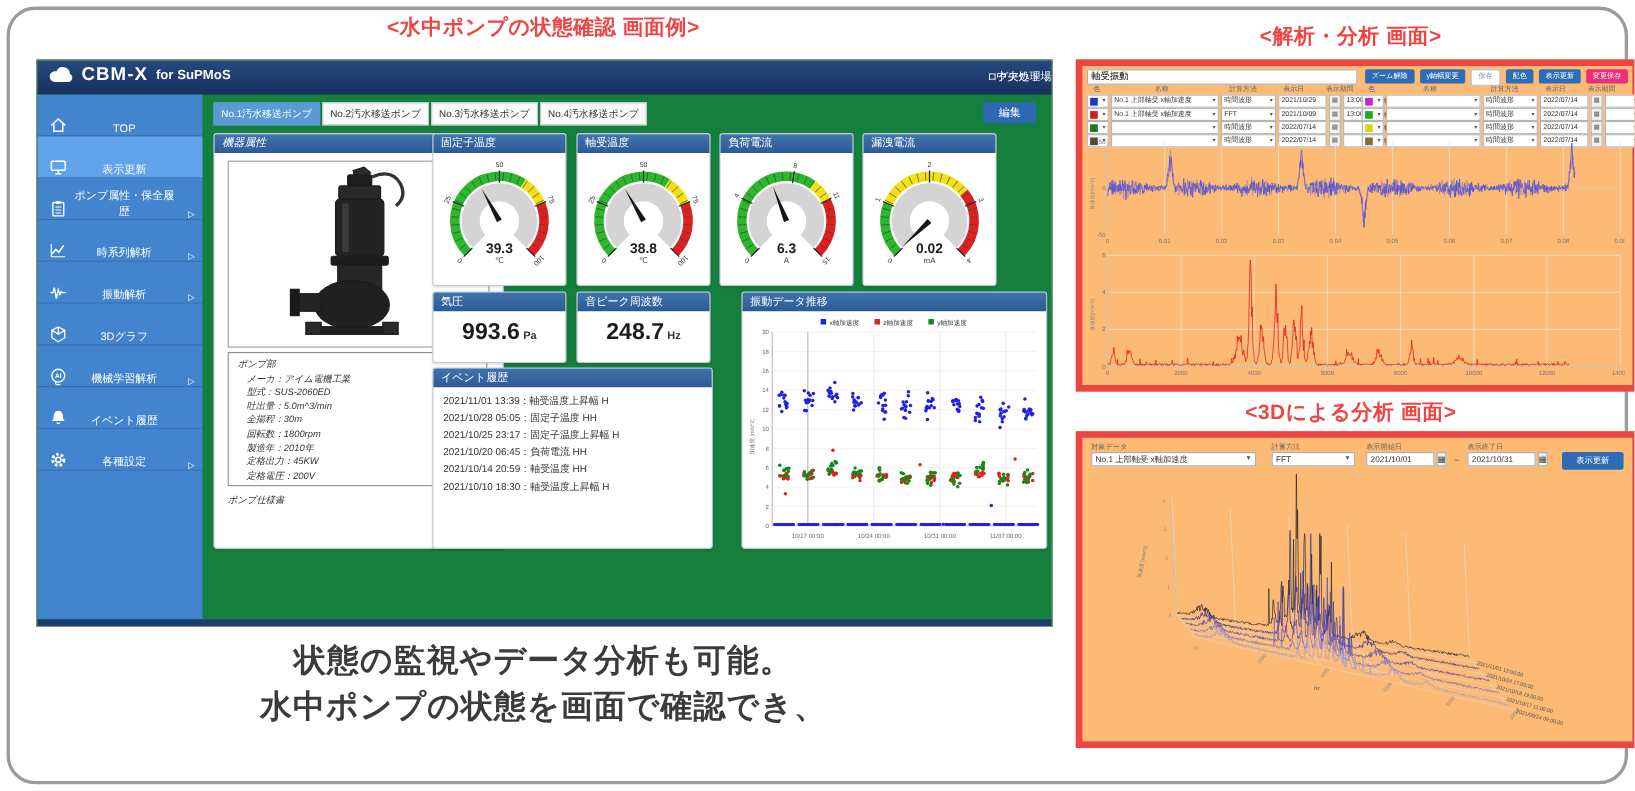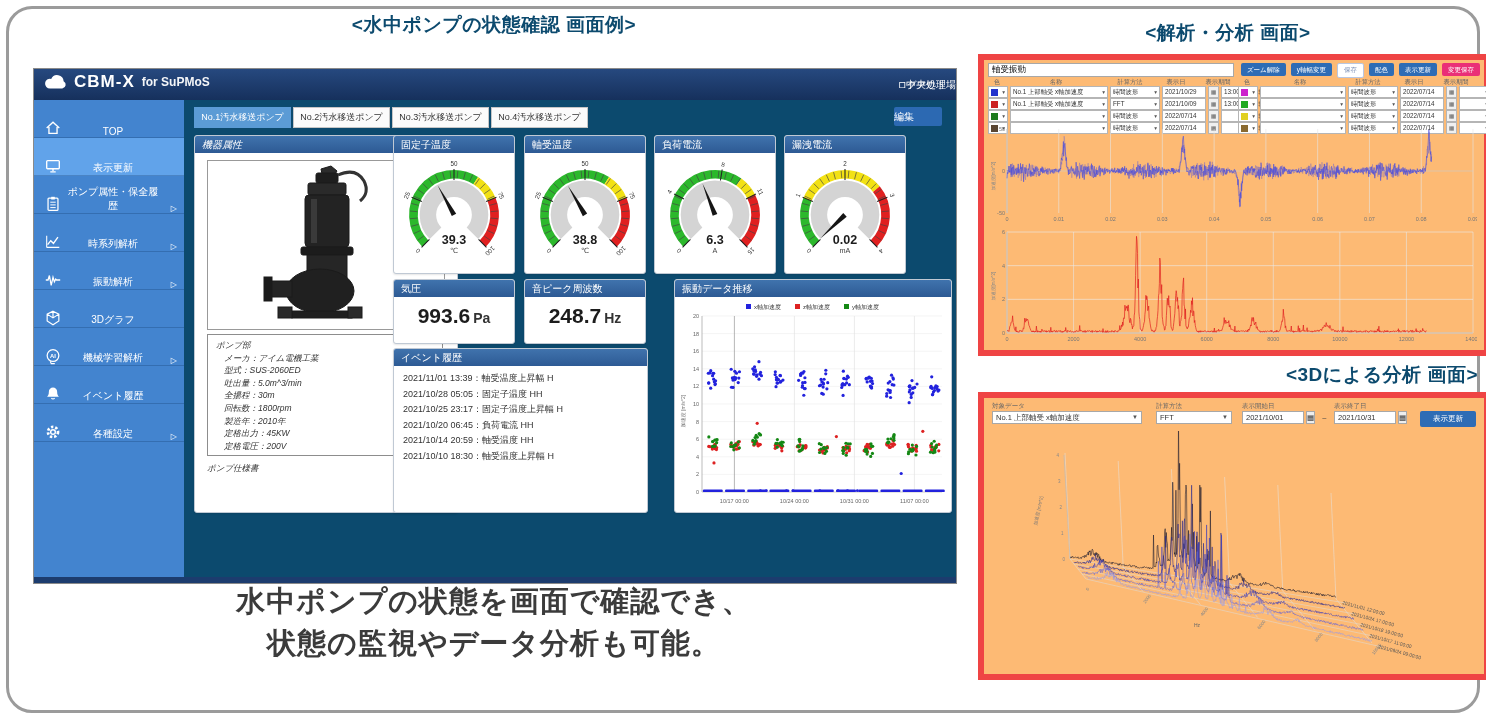--- a/index.html
+++ b/index.html
@@ -1,47 +1,47 @@
 <!DOCTYPE html>
 <html><head>
 <meta charset="utf-8">
 <style>
   html,body{margin:0;padding:0;background:#fff;font-family:"Liberation Sans","DejaVu Sans",sans-serif;}
   #stage{position:relative;width:1486px;height:719px;background:#fff;overflow:hidden;}
   .frame{position:absolute;left:6px;top:6px;right:6px;bottom:6px;border:3px solid #9b9b9b;border-radius:26px;}
-  .sec-title{position:absolute;font-size:19px;font-weight:bold;color:#0c4a6e;text-align:center;letter-spacing:.5px;}
+  .sec-title{position:absolute;font-size:19px;font-weight:bold;color:#ef4444;text-align:center;letter-spacing:.5px;}
   
-  .app{position:absolute;left:33px;top:68px;width:922px;height:514px;border:1px solid #8a8a8a;background:#0c4a6e;overflow:hidden;}
+  .app{position:absolute;left:33px;top:54px;width:922px;height:514px;border:1px solid #8a8a8a;background:#15803d;overflow:hidden;}
   .app-header{position:absolute;left:0;top:0;right:0;height:31px;background:linear-gradient(180deg,#26497f,#16305c);}
   .logo{position:absolute;left:8px;top:3px;display:flex;align-items:center;color:#fff;}
   .logo-main{font-size:17px;font-weight:800;letter-spacing:1px;margin-left:6px;}
   .logo-suffix{font-size:12px;margin-left:7px;font-weight:600;opacity:.95;}
   .hdr-center{position:absolute;left:150px;width:772px;top:0;height:48px;line-height:31px;text-align:right;color:#fff;font-size:10px;}
   .hdr-logout{position:absolute;right:10px;top:0;height:31px;line-height:31px;color:#fff;font-size:9.5px;}
   .sidebar{position:absolute;left:0;top:31px;width:150px;bottom:6px;background:#4384cf;}
   .side-item{position:relative;height:37px;display:flex;align-items:flex-end;border-bottom:1px solid rgba(16,54,102,.28);}
   .side-item.active{background:#61a3ea;}
   .side-icon{position:absolute;left:10px;width:18px;height:18px;}
   .side-label{flex:1;text-align:center;color:#fff;font-size:10px;padding:0 22px 0 30px;}
   .side-arrow{position:absolute;right:7px;color:#fff;font-size:8px;}
   .app-bottom{position:absolute;left:0;right:0;bottom:0;height:6px;background:#1c3c6e;}
   .content{position:absolute;left:150px;top:31px;right:0;bottom:6px;}
   .tabs{position:absolute;left:10px;top:7px;display:flex;gap:2px;}
   .tab{width:95px;height:19px;line-height:19px;text-align:center;font-size:9px;background:#fbfbfb;border:1px solid #c6c6c6;color:#333;}
   .tab.active{background:#5b9bd5;border-color:#5b9bd5;color:#fff;}
-  .btn-edit{position:absolute;right:14px;top:7px;width:48px;height:19px;line-height:19px;text-align:left;background:#2c69b2;color:#fff;font-size:10px;border-radius:2px;}
+  .btn-edit{position:absolute;right:14px;top:7px;width:48px;height:19px;line-height:19px;text-align:center;background:#2c69b2;color:#fff;font-size:10px;border-radius:2px;}
   .panel{position:absolute;background:#fff;border:1px solid #c0c9d4;border-radius:3px;box-shadow:0 1px 2px rgba(0,0,0,.10);}
   .panel-h{height:17px;line-height:17px;background:linear-gradient(180deg,#4073ad,#2d5a94);color:#fff;font-size:10px;padding:0 7px;border-radius:2px 2px 0 0;white-space:nowrap;overflow:hidden;}
   .imgbox{position:absolute;left:12px;top:24px;width:236px;height:168px;border:1px solid #999;background:#fff;}
   .specbox{position:absolute;left:12px;top:198px;width:236px;height:122px;border:1px solid #8d8d8d;font-size:8.5px;color:#333;line-height:12.6px;padding:4px 0 0 8px;box-sizing:border-box;}
   .specbox .ind{padding-left:8px;}
   .speclink{position:absolute;left:12px;top:327px;font-size:8.5px;color:#333;}
   .bigval{position:absolute;left:0;right:0;top:24px;text-align:center;}
   .bigval .num{font-size:21px;font-weight:bold;color:#1c1c1c;}
-  .bigval .unit{font-size:14px;font-weight:bold;color:#333;margin-left:3px;}
+  .bigval .unit{font-size:10px;font-weight:bold;color:#333;margin-left:3px;}
   .events-list{margin:0;padding:5px 9px;list-style:none;font-size:9px;color:#333;line-height:15.6px;}
   
   .rpanel{position:absolute;border:6px solid #ef4444;background:#fdba74;}
   .ainput{position:absolute;left:4px;top:3px;width:238px;height:12px;border:1px solid #a8a8a8;font-size:8.5px;padding:0 3px;font-family:inherit;}
   .abtns{position:absolute;right:4px;top:3px;display:flex;gap:5px;}
   .abtn{height:13px;line-height:13px;padding:0 6px;font-size:6.5px;border-radius:2px;background:#2e6cb5;color:#fff;white-space:nowrap;}
   .abtn.disabled{background:#fff;border:1px solid #b9c6e0;color:#7a8fb5;line-height:11px;}
   .abtn.pink{background:#ea2f77;}
   .agrp{position:absolute;top:17px;}
   .ahdr{display:flex;gap:2px;font-size:6.3px;color:#666;height:9px;line-height:9px;}
@@ -901,22 +901,22 @@
             <circle cx="158.4" cy="137.56" r="1.6" fill="#dd2222"></circle>
             <circle cx="244.8" cy="132.28" r="1.6" fill="#dd2222"></circle>
             <circle cx="223.2" cy="174.52" r="1.6" fill="#2222dd"></circle>
           </svg>
     </div>
   </div>
   <div class="app-bottom"></div>
 </div>
 
 <div class="caption">
+  <div>状態の監視やデータ分析も可能。</div>
   <div>水中ポンプの状態を画面で確認でき、</div>
-  <div>状態の監視やデータ分析も可能。</div>
 </div>
 
 <div class="sec-title" style="left:978px;top:20px;width:500px;">&lt;解析・分析 画面&gt;</div>
 <div class="rpanel" style="left:978px;top:54px;width:500px;height:290px;">
   <input class="ainput" value="軸受振動" style="">
   <div class="abtns" id="abtns">
         <div class="abtn">ズーム解除</div>
         <div class="abtn">y軸幅変更</div>
         <div class="abtn disabled">保存</div>
         <div class="abtn">配色</div>
@@ -1164,21 +1164,21 @@
         <text x="14" y="39.66666666666667" font-size="5.5" fill="#777" text-anchor="end">4</text>
         <line x1="16" y1="4" x2="482" y2="4" stroke="#ededed" stroke-width="0.6"></line>
         <text x="14" y="6" font-size="5.5" fill="#777" text-anchor="end">6</text>
         <line x1="16" y1="4" x2="16" y2="105" stroke="#bbb" stroke-width="0.8"></line>
         <line x1="16" y1="105" x2="482" y2="105" stroke="#bbb" stroke-width="0.8"></line>
         <text x="4" y="58" font-size="4.6" fill="#888" text-anchor="middle" transform="rotate(-90 4 58)">加速度[m/s^2]</text>
         <path d="M16.0 103.0 L16.5 102.5 L16.9 103.2 L17.4 102.8 L17.9 103.4 L18.3 101.5 L18.8 98.5 L19.3 97.8 L19.7 96.4 L20.2 94.1 L20.7 93.8 L21.1 93.4 L21.6 87.8 L22.1 94.4 L22.5 96.0 L23.0 98.9 L23.5 101.5 L23.9 102.4 L24.4 102.8 L24.9 98.8 L25.3 104.0 L25.8 103.1 L26.3 103.1 L26.7 104.1 L27.2 104.0 L27.6 104.0 L28.1 104.3 L28.6 102.4 L29.0 102.9 L29.5 102.9 L30.0 102.4 L30.4 103.0 L30.9 103.9 L31.4 102.9 L31.8 102.6 L32.3 99.9 L32.8 100.5 L33.2 97.7 L33.7 90.2 L34.2 93.3 L34.6 94.2 L35.1 90.5 L35.6 92.8 L36.0 92.3 L36.5 91.1 L37.0 92.3 L37.4 93.8 L37.9 97.4 L38.4 97.9 L38.8 99.7 L39.3 100.8 L39.8 102.3 L40.2 102.8 L40.7 103.8 L41.2 103.0 L41.6 103.9 L42.1 102.7 L42.6 103.9 L43.0 103.0 L43.5 104.1 L44.0 104.0 L44.4 103.2 L44.9 104.0 L45.4 98.1 L45.8 102.4 L46.3 104.2 L46.8 102.6 L47.2 104.0 L47.7 103.6 L48.2 103.9 L48.6 103.1 L49.1 104.2 L49.6 103.2 L50.0 104.3 L50.5 103.0 L50.9 101.1 L51.4 102.4 L51.9 103.3 L52.3 102.8 L52.8 103.5 L53.3 102.6 L53.7 103.0 L54.2 103.3 L54.7 104.0 L55.1 102.5 L55.6 104.2 L56.1 103.0 L56.5 103.5 L57.0 103.6 L57.5 102.6 L57.9 103.2 L58.4 102.8 L58.9 104.4 L59.3 103.6 L59.8 99.3 L60.3 103.8 L60.7 103.0 L61.2 104.2 L61.7 103.1 L62.1 103.1 L62.6 103.3 L63.1 102.4 L63.5 102.4 L64.0 103.6 L64.5 103.2 L64.9 104.2 L65.4 102.7 L65.9 102.5 L66.3 103.9 L66.8 103.7 L67.3 103.3 L67.7 102.7 L68.2 102.6 L68.7 103.4 L69.1 103.5 L69.6 102.5 L70.1 104.2 L70.5 103.6 L71.0 104.3 L71.5 103.3 L71.9 104.3 L72.4 103.3 L72.9 103.9 L73.3 103.3 L73.8 102.4 L74.3 103.1 L74.7 99.5 L75.2 102.6 L75.6 103.3 L76.1 104.4 L76.6 102.5 L77.0 102.5 L77.5 103.2 L78.0 102.9 L78.4 103.5 L78.9 103.6 L79.4 102.6 L79.8 103.5 L80.3 103.8 L80.8 104.0 L81.2 104.0 L81.7 103.5 L82.2 104.0 L82.6 104.4 L83.1 103.5 L83.6 104.2 L84.0 103.4 L84.5 103.7 L85.0 103.5 L85.4 102.5 L85.9 103.3 L86.4 103.4 L86.8 103.1 L87.3 103.4 L87.8 103.1 L88.2 103.1 L88.7 97.5 L89.2 103.2 L89.6 102.4 L90.1 102.8 L90.6 102.7 L91.0 103.0 L91.5 103.3 L92.0 104.2 L92.4 102.9 L92.9 103.8 L93.4 104.1 L93.8 102.6 L94.3 102.6 L94.8 104.4 L95.2 103.4 L95.7 103.9 L96.2 102.8 L96.6 102.8 L97.1 102.5 L97.5 103.4 L98.0 103.0 L98.5 102.6 L98.9 103.2 L99.4 103.3 L99.9 104.1 L100.3 102.9 L100.8 102.8 L101.3 104.4 L101.7 102.5 L102.2 103.0 L102.7 103.5 L103.1 103.6 L103.6 103.5 L104.1 103.3 L104.5 102.6 L105.0 103.5 L105.5 104.2 L105.9 102.9 L106.4 104.1 L106.9 103.0 L107.3 103.4 L107.8 104.0 L108.3 102.8 L108.7 102.4 L109.2 103.2 L109.7 103.7 L110.1 103.4 L110.6 103.1 L111.1 103.2 L111.5 104.3 L112.0 100.6 L112.5 104.2 L112.9 103.6 L113.4 104.1 L113.9 104.0 L114.3 104.3 L114.8 102.6 L115.3 104.4 L115.7 103.4 L116.2 104.3 L116.7 102.5 L117.1 104.0 L117.6 104.1 L118.1 103.8 L118.5 103.9 L119.0 103.1 L119.5 103.8 L119.9 104.2 L120.4 103.8 L120.9 102.4 L121.3 103.2 L121.8 103.7 L122.2 103.9 L122.7 103.1 L123.2 104.2 L123.6 102.9 L124.1 102.4 L124.6 103.1 L125.0 103.1 L125.5 103.7 L126.0 104.1 L126.4 104.0 L126.9 102.7 L127.4 103.0 L127.8 102.8 L128.3 102.1 L128.8 97.5 L129.2 102.0 L129.7 101.2 L130.2 99.9 L130.6 96.9 L131.1 98.6 L131.6 94.0 L132.0 97.4 L132.5 90.1 L133.0 89.8 L133.4 90.5 L133.9 77.2 L134.4 82.5 L134.8 81.3 L135.3 78.4 L135.8 80.1 L136.2 78.3 L136.7 83.1 L137.2 76.9 L137.6 80.3 L138.1 90.0 L138.6 94.1 L139.0 94.8 L139.5 90.3 L140.0 92.1 L140.4 96.5 L140.9 96.3 L141.4 100.9 L141.8 98.5 L142.3 98.5 L142.8 97.5 L143.2 87.8 L143.7 84.1 L144.2 68.0 L144.6 47.3 L145.1 24.3 L145.5 8.3 L146.0 13.1 L146.5 25.4 L146.9 60.0 L147.4 51.0 L147.9 84.0 L148.3 88.5 L148.8 91.7 L149.3 101.2 L149.7 101.1 L150.2 101.8 L150.7 102.9 L151.1 102.9 L151.6 101.7 L152.1 99.6 L152.5 97.6 L153.0 94.9 L153.5 93.7 L153.9 86.6 L154.4 82.0 L154.9 67.3 L155.3 71.7 L155.8 68.2 L156.3 70.7 L156.7 82.6 L157.2 81.2 L157.7 78.0 L158.1 89.6 L158.6 91.8 L159.1 95.3 L159.5 98.0 L160.0 100.6 L160.5 102.3 L160.9 103.1 L161.4 102.1 L161.9 102.3 L162.3 103.8 L162.8 103.7 L163.3 104.0 L163.7 102.5 L164.2 102.9 L164.7 102.1 L165.1 99.5 L165.6 98.7 L166.1 92.0 L166.5 88.6 L167.0 82.4 L167.5 67.7 L167.9 65.8 L168.4 55.5 L168.8 30.1 L169.3 34.3 L169.8 62.5 L170.2 65.5 L170.7 56.6 L171.2 88.4 L171.6 91.5 L172.1 96.0 L172.6 97.6 L173.0 98.4 L173.5 102.2 L174.0 101.5 L174.4 98.4 L174.9 97.9 L175.4 87.7 L175.8 80.0 L176.3 70.1 L176.8 75.0 L177.2 77.2 L177.7 67.6 L178.2 78.9 L178.6 79.3 L179.1 78.1 L179.6 90.1 L180.0 98.3 L180.5 100.4 L181.0 100.9 L181.4 102.5 L181.9 102.1 L182.4 98.3 L182.8 94.7 L183.3 90.2 L183.8 85.5 L184.2 78.6 L184.7 67.4 L185.2 62.7 L185.6 65.5 L186.1 73.4 L186.6 69.4 L187.0 80.7 L187.5 77.6 L188.0 84.3 L188.4 95.5 L188.9 98.1 L189.4 93.4 L189.8 92.8 L190.3 89.3 L190.8 87.1 L191.2 66.3 L191.7 60.6 L192.1 54.3 L192.6 49.9 L193.1 77.0 L193.5 78.6 L194.0 91.0 L194.5 80.9 L194.9 97.5 L195.4 99.0 L195.9 100.1 L196.3 100.9 L196.8 99.0 L197.3 99.1 L197.7 95.8 L198.2 90.9 L198.7 89.8 L199.1 88.6 L199.6 82.2 L200.1 84.5 L200.5 72.9 L201.0 76.5 L201.5 69.7 L201.9 88.0 L202.4 82.8 L202.9 83.7 L203.3 94.5 L203.8 92.4 L204.3 97.6 L204.7 99.4 L205.2 101.4 L205.7 102.9 L206.1 103.4 L206.6 104.0 L207.1 102.9 L207.5 104.3 L208.0 102.9 L208.5 103.2 L208.9 104.2 L209.4 102.7 L209.9 104.1 L210.3 103.0 L210.8 103.0 L211.3 103.6 L211.7 103.0 L212.2 103.0 L212.7 103.9 L213.1 103.4 L213.6 103.0 L214.0 102.5 L214.5 103.2 L215.0 103.9 L215.4 103.8 L215.9 104.1 L216.4 103.6 L216.8 102.9 L217.3 103.1 L217.8 104.0 L218.2 103.6 L218.7 103.9 L219.2 103.3 L219.6 104.0 L220.1 102.9 L220.6 102.9 L221.0 103.4 L221.5 103.2 L222.0 104.3 L222.4 102.9 L222.9 103.8 L223.4 100.0 L223.8 104.2 L224.3 103.0 L224.8 103.3 L225.2 104.3 L225.7 102.7 L226.2 102.9 L226.6 102.7 L227.1 103.2 L227.6 101.2 L228.0 102.9 L228.5 103.0 L229.0 102.9 L229.4 102.0 L229.9 102.6 L230.4 102.3 L230.8 102.6 L231.3 100.9 L231.8 99.3 L232.2 97.5 L232.7 97.1 L233.2 89.6 L233.6 94.4 L234.1 95.6 L234.6 92.1 L235.0 93.0 L235.5 95.1 L236.0 95.1 L236.4 94.2 L236.9 95.0 L237.3 94.6 L237.8 92.6 L238.3 99.0 L238.7 97.0 L239.2 96.9 L239.7 100.1 L240.1 101.6 L240.6 101.0 L241.1 101.4 L241.5 101.7 L242.0 102.0 L242.5 102.1 L242.9 102.3 L243.4 103.6 L243.9 98.1 L244.3 103.7 L244.8 103.2 L245.3 102.8 L245.7 104.0 L246.2 103.8 L246.7 102.8 L247.1 103.5 L247.6 102.6 L248.1 103.5 L248.5 103.4 L249.0 103.4 L249.5 102.9 L249.9 102.9 L250.4 102.9 L250.9 102.9 L251.3 103.2 L251.8 102.8 L252.3 102.9 L252.7 102.9 L253.2 103.2 L253.7 103.7 L254.1 103.6 L254.6 102.6 L255.1 102.9 L255.5 103.1 L256.0 103.8 L256.5 102.1 L256.9 103.6 L257.4 101.0 L257.9 102.0 L258.3 102.2 L258.8 100.1 L259.3 98.6 L259.7 96.9 L260.2 97.9 L260.6 90.7 L261.1 89.4 L261.6 91.0 L262.0 93.3 L262.5 89.5 L263.0 94.5 L263.4 96.9 L263.9 95.2 L264.4 95.3 L264.8 94.0 L265.3 100.3 L265.8 99.7 L266.2 98.7 L266.7 101.6 L267.2 101.8 L267.6 101.9 L268.1 102.6 L268.6 103.4 L269.0 102.8 L269.5 104.1 L270.0 104.2 L270.4 103.5 L270.9 103.0 L271.4 104.1 L271.8 104.0 L272.3 103.2 L272.8 103.0 L273.2 104.2 L273.7 104.0 L274.2 103.0 L274.6 102.8 L275.1 103.6 L275.6 103.8 L276.0 103.5 L276.5 102.9 L277.0 102.8 L277.4 103.2 L277.9 103.7 L278.4 103.1 L278.8 103.3 L279.3 102.7 L279.8 102.6 L280.2 104.0 L280.7 102.2 L281.2 102.8 L281.6 103.2 L282.1 104.1 L282.6 104.4 L283.0 103.4 L283.5 103.5 L283.9 104.1 L284.4 103.5 L284.9 104.1 L285.3 102.3 L285.8 104.0 L286.3 102.6 L286.7 103.4 L287.2 103.9 L287.7 103.7 L288.1 103.0 L288.6 102.8 L289.1 101.8 L289.5 100.3 L290.0 97.8 L290.5 95.7 L290.9 92.9 L291.4 93.4 L291.9 90.8 L292.3 81.2 L292.8 87.4 L293.3 90.1 L293.7 90.4 L294.2 99.7 L294.7 97.9 L295.1 101.0 L295.6 102.7 L296.1 103.5 L296.5 102.8 L297.0 102.8 L297.5 102.9 L297.9 103.0 L298.4 102.5 L298.9 102.7 L299.3 103.5 L299.8 102.5 L300.3 98.0 L300.7 103.3 L301.2 103.5 L301.7 104.0 L302.1 102.7 L302.6 104.4 L303.1 103.2 L303.5 104.1 L304.0 103.1 L304.5 103.3 L304.9 103.5 L305.4 103.0 L305.9 103.8 L306.3 103.5 L306.8 102.7 L307.3 97.7 L307.7 102.5 L308.2 104.1 L308.6 100.2 L309.1 103.1 L309.6 103.9 L310.0 103.8 L310.5 102.6 L311.0 102.4 L311.4 102.4 L311.9 102.4 L312.4 97.0 L312.8 103.2 L313.3 102.4 L313.8 103.5 L314.2 103.1 L314.7 102.8 L315.2 103.3 L315.6 102.6 L316.1 99.7 L316.6 103.7 L317.0 102.7 L317.5 103.0 L318.0 103.4 L318.4 103.2 L318.9 103.0 L319.4 103.2 L319.8 103.9 L320.3 103.2 L320.8 103.1 L321.2 104.2 L321.7 102.9 L322.2 103.4 L322.6 103.5 L323.1 103.0 L323.6 102.5 L324.0 103.8 L324.5 102.8 L325.0 103.1 L325.4 102.9 L325.9 103.2 L326.4 102.1 L326.8 102.4 L327.3 103.3 L327.8 102.3 L328.2 103.3 L328.7 102.3 L329.2 101.6 L329.6 101.6 L330.1 101.0 L330.6 102.7 L331.0 101.6 L331.5 99.4 L331.9 99.7 L332.4 99.7 L332.9 99.0 L333.3 97.1 L333.8 97.4 L334.3 98.8 L334.7 97.5 L335.2 94.6 L335.7 96.8 L336.1 98.5 L336.6 97.5 L337.1 98.2 L337.5 98.1 L338.0 99.7 L338.5 100.3 L338.9 97.3 L339.4 99.4 L339.9 100.4 L340.3 102.1 L340.8 102.2 L341.3 102.3 L341.7 101.3 L342.2 101.3 L342.7 101.8 L343.1 102.1 L343.6 103.5 L344.1 102.5 L344.5 102.7 L345.0 103.6 L345.5 102.8 L345.9 103.4 L346.4 104.1 L346.9 102.5 L347.3 102.4 L347.8 102.9 L348.3 103.8 L348.7 103.7 L349.2 102.7 L349.7 102.5 L350.1 102.9 L350.6 102.8 L351.1 104.3 L351.5 103.7 L352.0 98.7 L352.5 103.4 L352.9 102.7 L353.4 103.5 L353.8 103.2 L354.3 102.7 L354.8 103.6 L355.2 103.1 L355.7 103.1 L356.2 103.9 L356.6 102.7 L357.1 102.6 L357.6 103.8 L358.0 103.8 L358.5 103.2 L359.0 104.3 L359.4 102.7 L359.9 103.2 L360.4 102.5 L360.8 104.2 L361.3 103.0 L361.8 103.0 L362.2 103.3 L362.7 104.0 L363.2 102.6 L363.6 102.7 L364.1 103.0 L364.6 103.1 L365.0 102.5 L365.5 104.2 L366.0 103.8 L366.4 104.2 L366.9 103.0 L367.4 103.2 L367.8 104.1 L368.3 103.5 L368.8 103.9 L369.2 102.7 L369.7 103.5 L370.2 103.4 L370.6 104.0 L371.1 104.3 L371.6 103.7 L372.0 104.2 L372.5 103.2 L373.0 103.1 L373.4 103.1 L373.9 103.5 L374.4 104.2 L374.8 102.4 L375.3 102.6 L375.8 103.1 L376.2 103.0 L376.7 104.1 L377.2 103.6 L377.6 104.3 L378.1 104.1 L378.5 103.3 L379.0 103.4 L379.5 102.7 L379.9 102.6 L380.4 103.5 L380.9 102.7 L381.3 103.1 L381.8 103.5 L382.3 102.9 L382.7 103.2 L383.2 104.3 L383.7 102.8 L384.1 102.7 L384.6 104.1 L385.1 103.0 L385.5 104.1 L386.0 103.4 L386.5 100.9 L386.9 103.0 L387.4 102.9 L387.9 98.2 L388.3 104.0 L388.8 102.5 L389.3 104.1 L389.7 103.5 L390.2 103.8 L390.7 103.7 L391.1 103.5 L391.6 102.9 L392.1 103.5 L392.5 104.2 L393.0 104.4 L393.5 102.4 L393.9 102.8 L394.4 103.8 L394.9 102.8 L395.3 103.8 L395.8 102.7 L396.3 104.0 L396.7 102.6 L397.2 103.4 L397.7 103.2 L398.1 103.6 L398.6 104.2 L399.1 104.0 L399.5 103.0 L400.0 104.0 L400.4 103.7 L400.9 103.2 L401.4 103.3 L401.8 103.8 L402.3 102.9 L402.8 102.9 L403.2 103.0 L403.7 103.8 L404.2 103.6 L404.6 102.8 L405.1 103.3 L405.6 103.5 L406.0 102.9 L406.5 102.4 L407.0 103.1 L407.4 100.7 L407.9 104.2 L408.4 102.4 L408.8 102.8 L409.3 103.9 L409.8 104.0 L410.2 104.0 L410.7 103.6 L411.2 102.6 L411.6 102.9 L412.1 102.7 L412.6 102.7 L413.0 104.0 L413.5 102.5 L414.0 102.4 L414.4 104.1 L414.9 103.5 L415.4 102.8 L415.8 102.9 L416.3 102.5 L416.8 103.4 L417.2 103.2 L417.7 104.3 L418.2 103.6 L418.6 103.5 L419.1 102.6 L419.6 102.4 L420.0 103.4 L420.5 102.6 L421.0 104.3 L421.4 102.4 L421.9 102.4 L422.4 104.2 L422.8 103.7 L423.3 103.9 L423.8 103.2 L424.2 103.3 L424.7 103.0 L425.1 100.6 L425.6 104.0 L426.1 102.6 L426.5 103.4 L427.0 103.9 L427.5 103.3 L427.9 103.9 L428.4 104.3 L428.9 104.3 L429.3 102.4 L429.8 103.7 L430.3 103.7 L430.7 103.2 L431.2 103.2 L431.7 100.4 L432.1 102.5 L432.6 102.4 L433.1 102.6 L433.5 103.5 L434.0 103.8 L434.5 104.1 L434.9 102.9 L435.4 102.7 " stroke="#e02020" stroke-width="0.7" fill="none"></path>
       </svg>
 </div>
 
-<div class="sec-title" style="left:978px;top:362px;width:500px;text-align:right;">&lt;3Dによる分析 画面&gt;</div>
+<div class="sec-title" style="left:978px;top:362px;width:500px;">&lt;3Dによる分析 画面&gt;</div>
 <div class="rpanel" style="left:978px;top:392px;width:500px;height:276px;">
   <div class="f-label" style="left:8px;top:4px;">対象データ</div>
   <div class="f-input" style="left:8px;top:13px;width:150px;">
         <span>No.1 上部軸受 x軸加速度</span>
         <span class="arr">▼</span>
       </div>
   <div class="f-label" style="left:172px;top:4px;">計算方法</div>
   <div class="f-input" style="left:172px;top:13px;width:76px;">
         <span>FFT</span>
         <span class="arr">▼</span>

